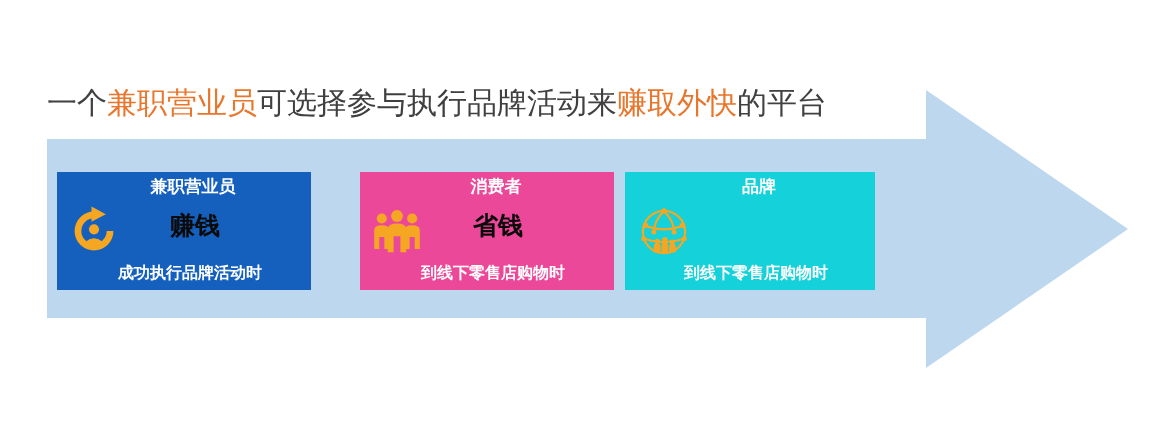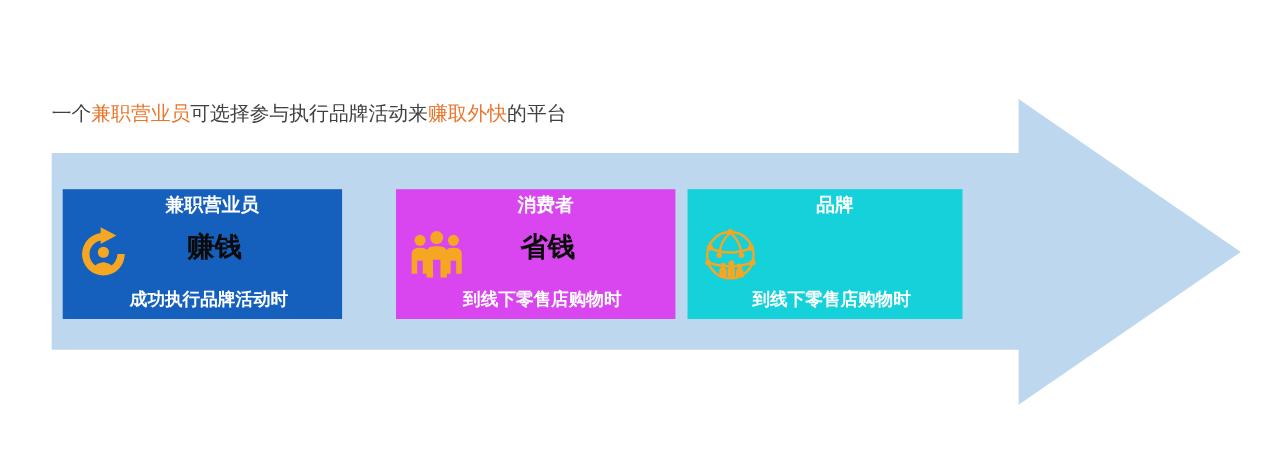--- a/index.html
+++ b/index.html
@@ -23,21 +23,21 @@
     width: 1150px;
     height: 430px;
     pointer-events: none;
   }
 
   
   #headline {
     position: absolute;
     left: 47px;
     top: 86px;
-    font-size: 18px;
+    font-size: 30px;
     line-height: 34px;
     white-space: nowrap;
     color: #3f3f3f;
     letter-spacing: 0px;
   }
   #headline .hl-plain { color: #404040; }
   #headline .hl-accent { color: #E8762C; }
 
   
   #cards {
@@ -48,21 +48,21 @@
     height: 118px;
   }
   .card {
     position: absolute;
     top: 0;
     height: 118px;
     box-sizing: border-box;
     overflow: hidden;
   }
   .card-1 { left: 0px;   width: 254px; background: #1560BD; }
-  .card-2 { left: 303px; width: 254px; background: #d946ef; }
+  .card-2 { left: 303px; width: 254px; background: #ec4899; }
   .card-3 { left: 568px; width: 250px; background: #15D1D9; }
 
   .card-role {
     position: absolute;
     top: 4px;
     left: 0;
     width: 100%;
     text-align: center;
     color: #ffffff;
     font-size: 17px;

